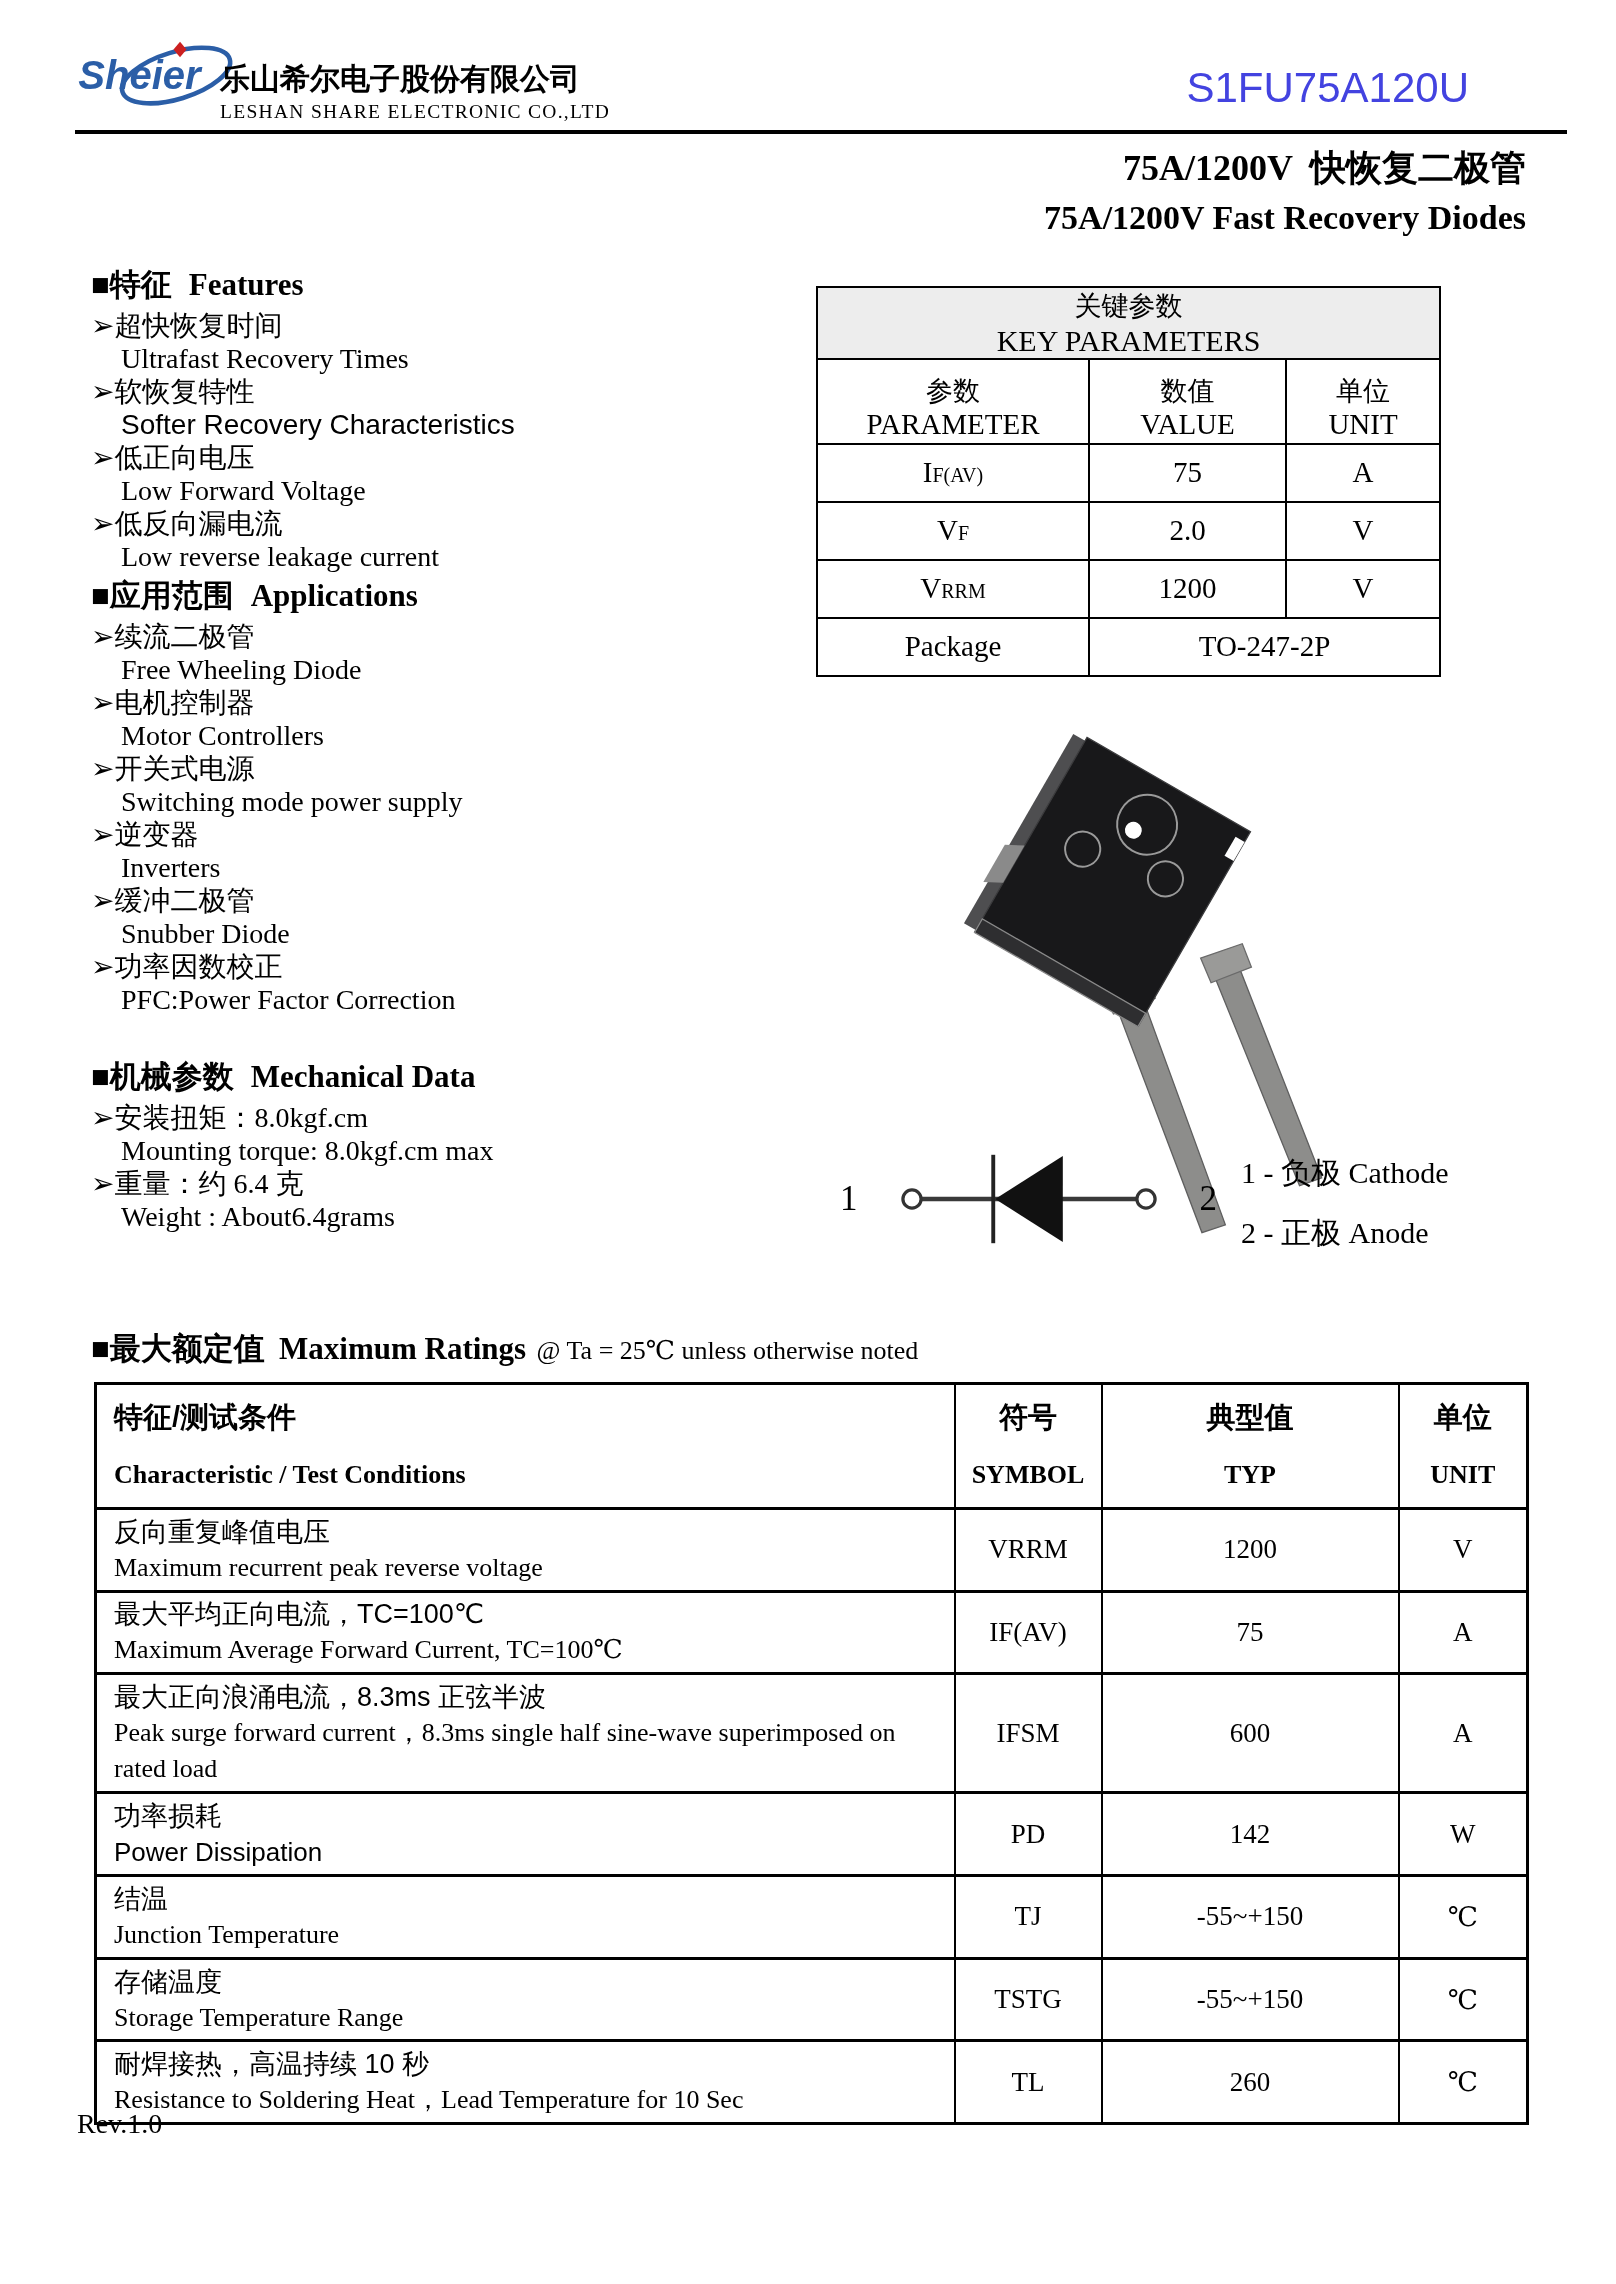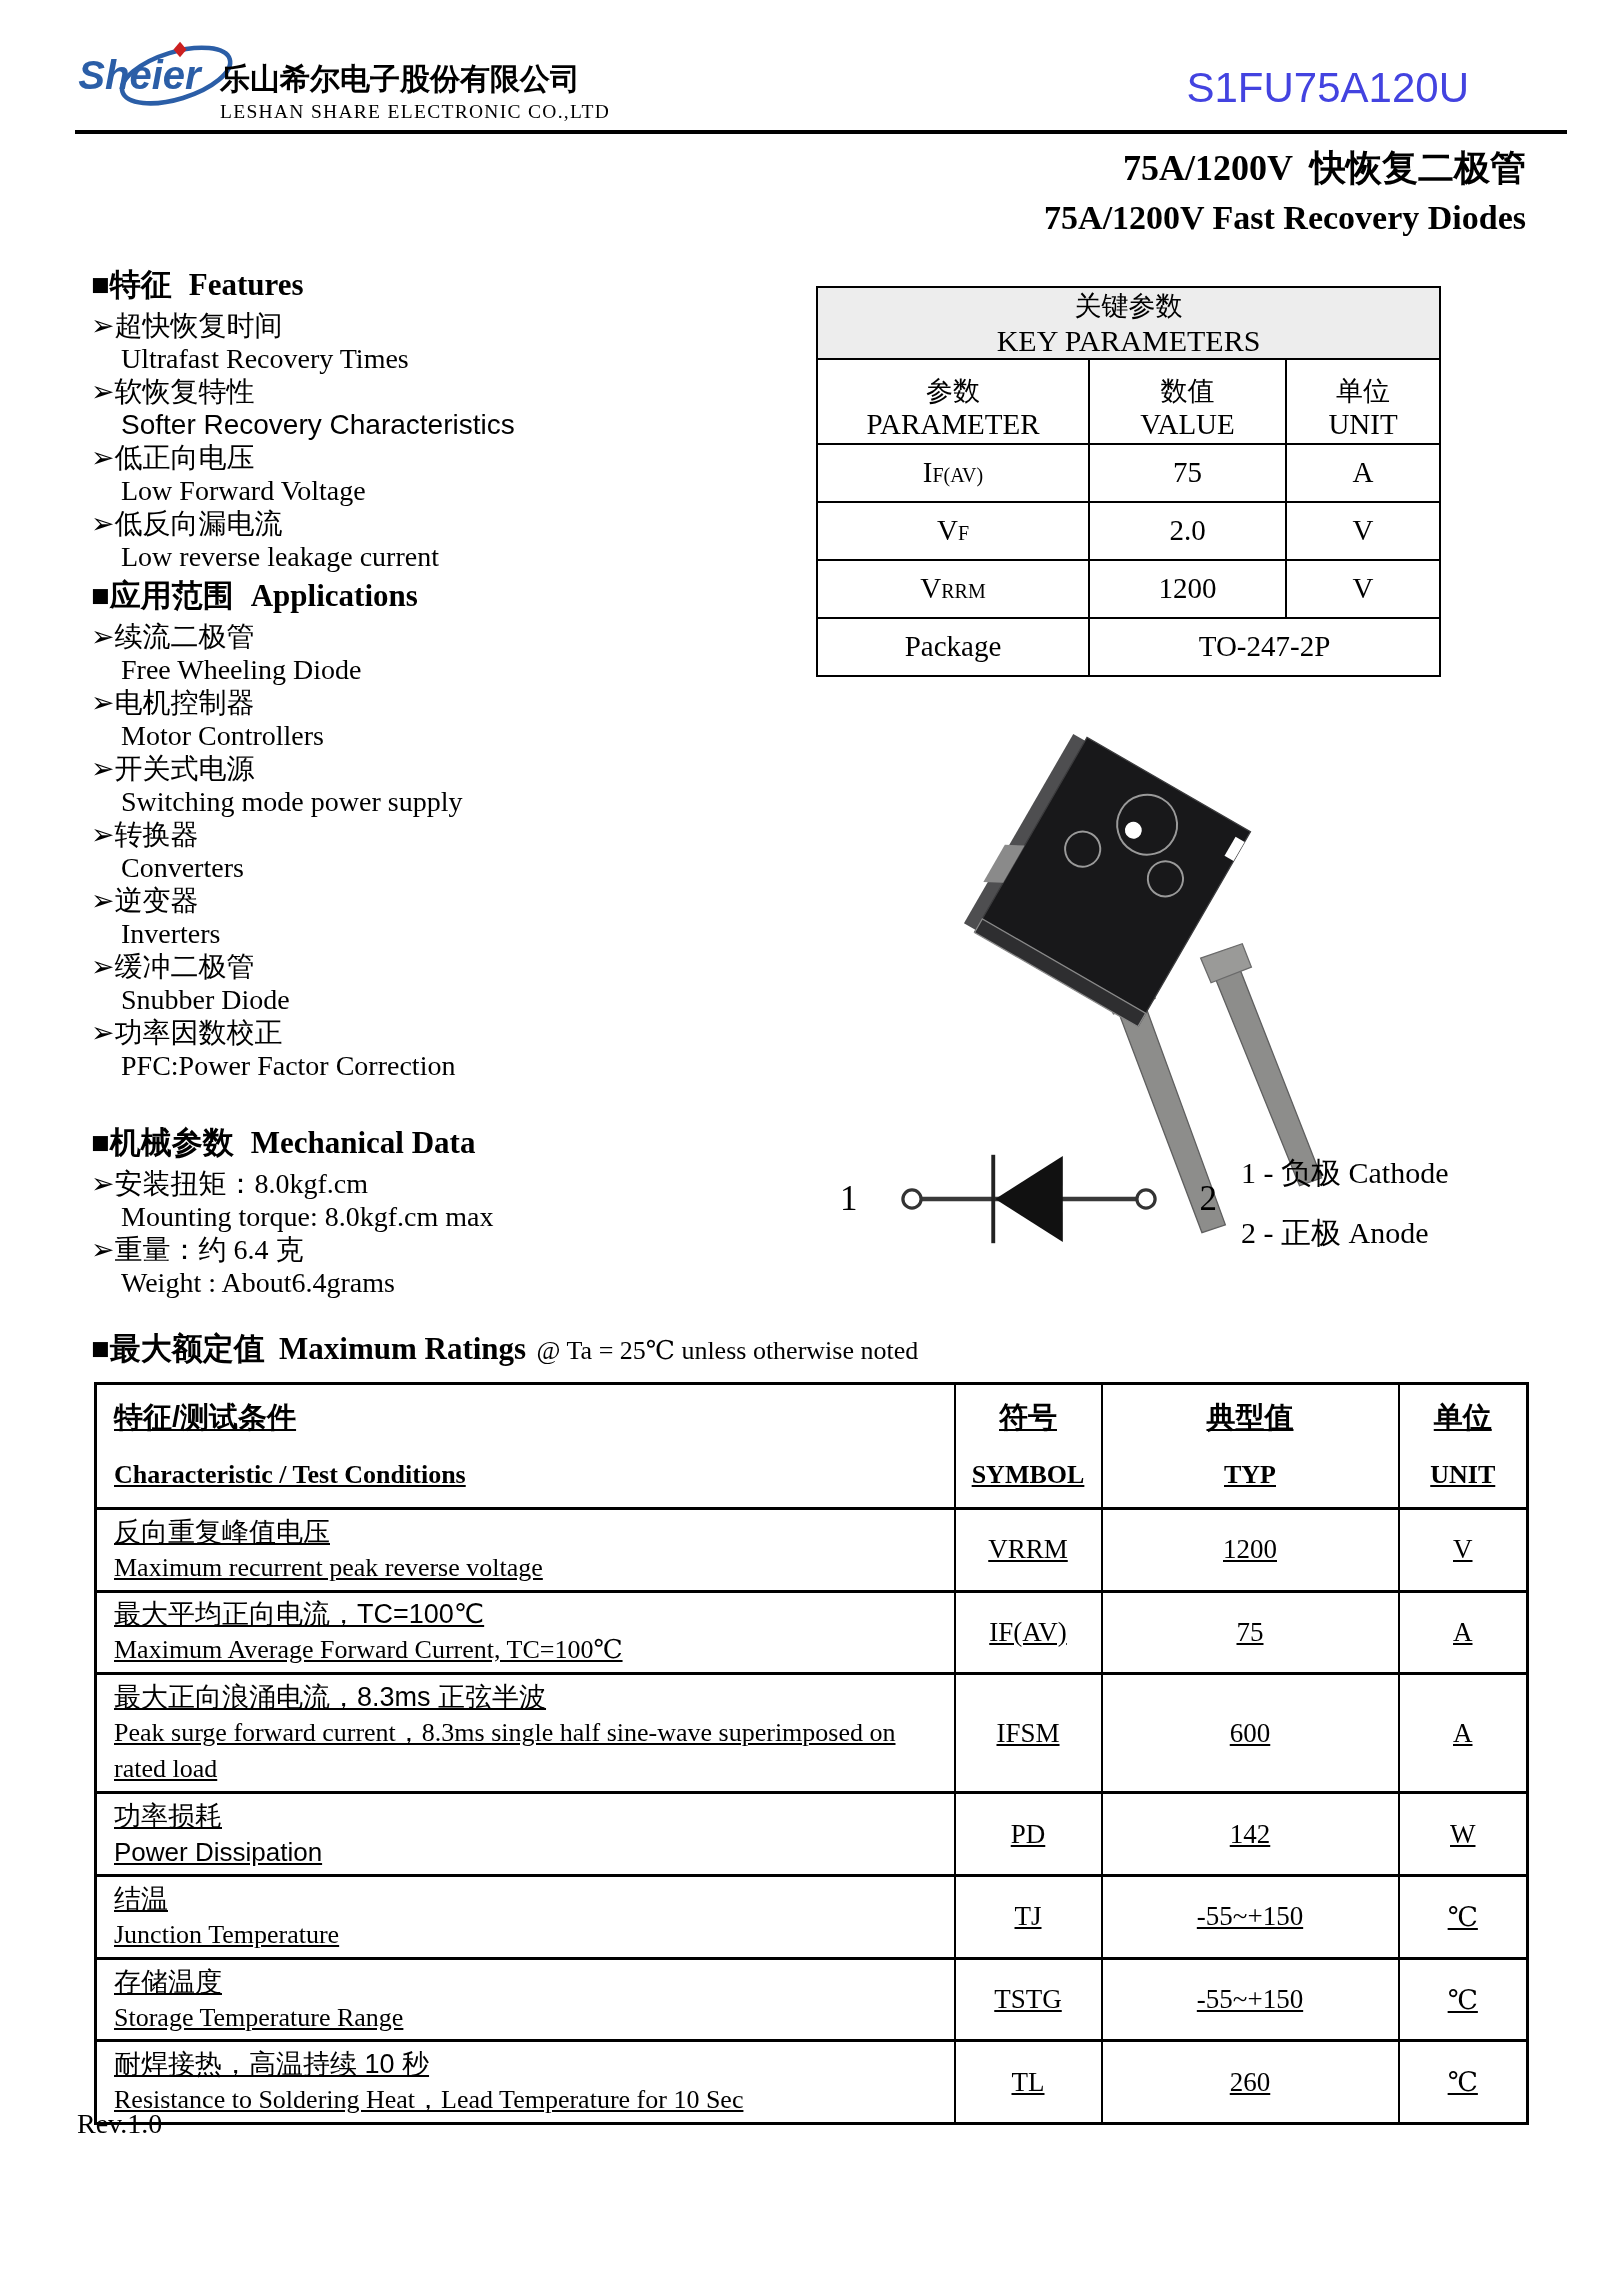--- a/index.html
+++ b/index.html
@@ -80,21 +80,21 @@
   .mr-heading .h-en{font-size:31px;font-weight:bold;margin-left:14.3px;}
   .mr-heading .h-note{font-size:26px;font-weight:normal;margin-left:10.4px;}
 
   .mr-table{
     position:absolute;left:94px;top:1382px;
     border-collapse:collapse;table-layout:fixed;width:1432px;
   }
   .mr-table td,.mr-table th{
     border-left:2px solid #000;border-right:2px solid #000;
     border-top:3.3px solid #000;border-bottom:3.3px solid #000;
-    padding:3.9px 0;vertical-align:middle;text-decoration:underline;
+    padding:3.9px 0;vertical-align:middle;
   }
   .mr-table{border:3.3px solid #000;}
   .mr-char{ text-align:left;padding-left:17px !important;padding-right:13px !important;}
   .mr-head-zh{font-size:29px;line-height:57px;font-weight:bold;}
   .mr-head-en{font-size:26px;line-height:57px;font-weight:bold;}
   .mr-zh{font-size:27px;line-height:36px;}
   .mr-en{font-size:26px;line-height:36px;}
   .mr-center{text-align:center;font-size:27px;}
 
   
@@ -158,24 +158,20 @@
         <div class="line-zh">➢续流二极管</div>
         <div class="line-en">Free Wheeling Diode</div>
       </div>
       <div>
         <div class="line-zh">➢电机控制器</div>
         <div class="line-en">Motor Controllers</div>
       </div>
       <div>
         <div class="line-zh">➢开关式电源</div>
         <div class="line-en">Switching mode power supply</div>
-      </div>
-      <div>
-        <div class="line-zh">➢转换器</div>
-        <div class="line-en">Converters</div>
       </div>
       <div>
         <div class="line-zh">➢逆变器</div>
         <div class="line-en">Inverters</div>
       </div>
       <div>
         <div class="line-zh">➢缓冲二极管</div>
         <div class="line-en">Snubber Diode</div>
       </div>
       <div>

